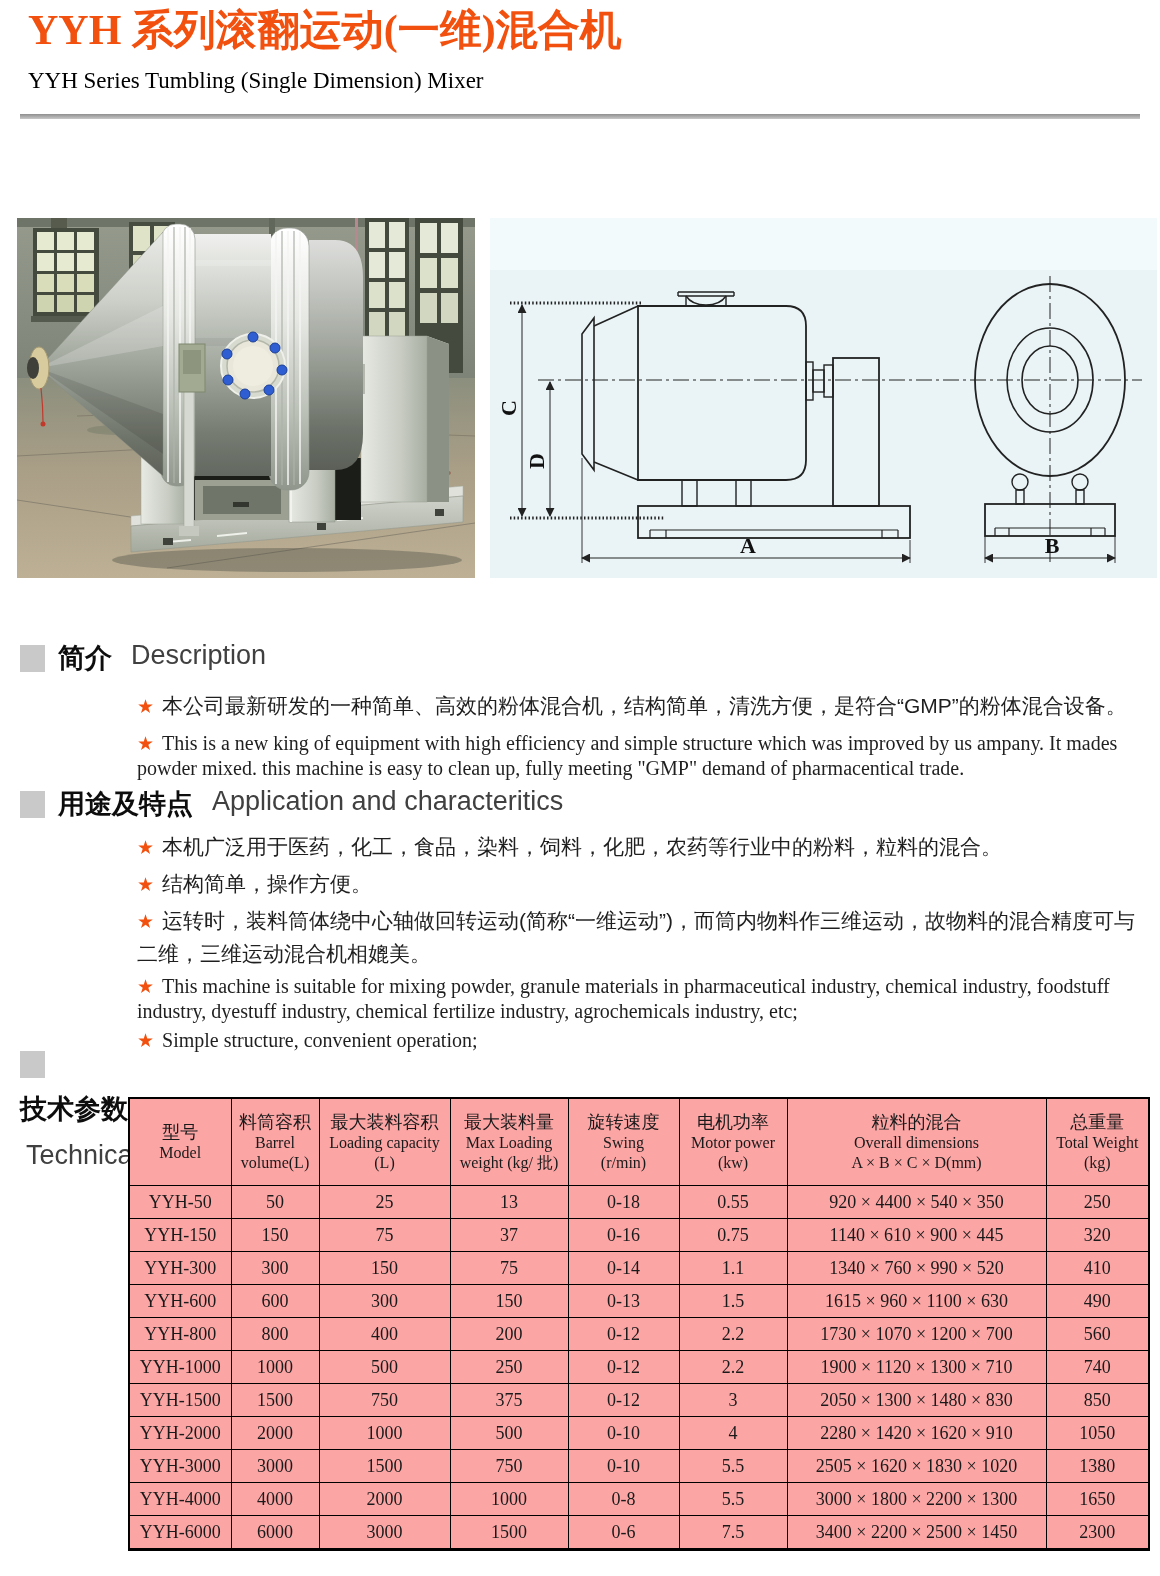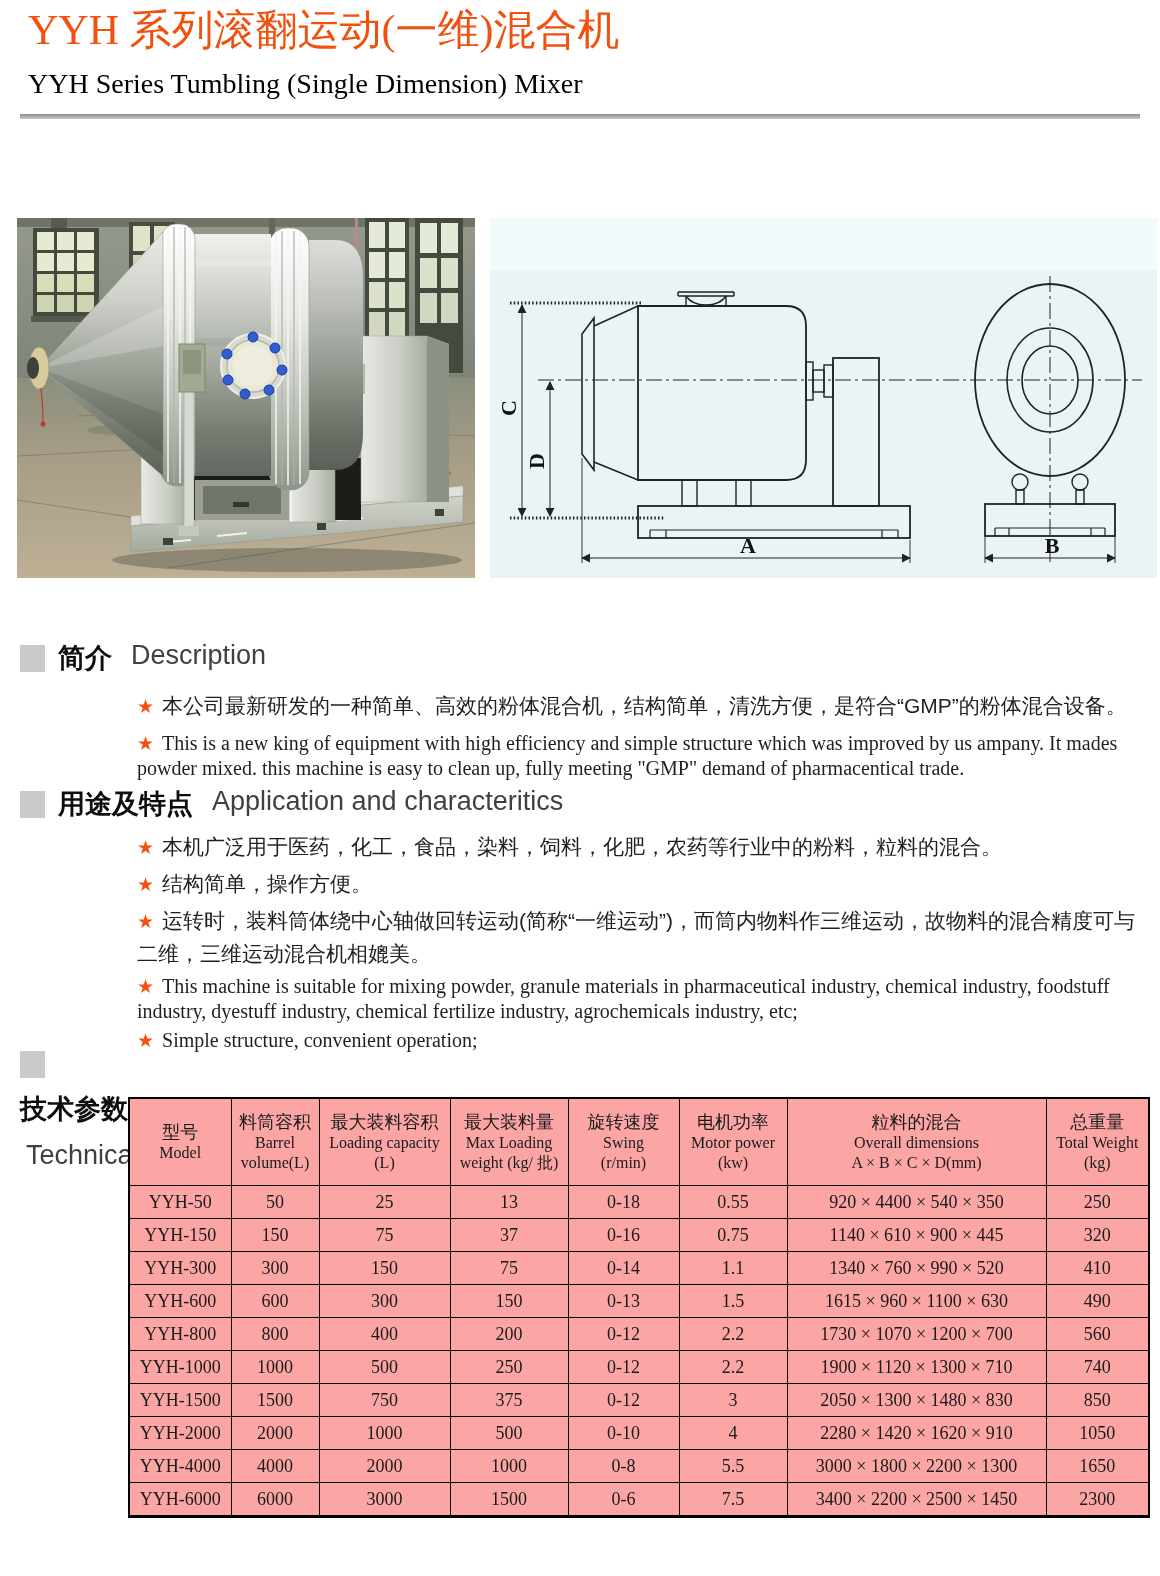--- a/index.html
+++ b/index.html
@@ -1,21 +1,21 @@
 <!DOCTYPE html>
 <html><head>
 <meta charset="utf-8">
 <style>
   html,body{margin:0;padding:0;background:#ffffff;}
   .page{position:relative;width:1160px;height:1576px;background:#fff;overflow:hidden;
         font-family:"Liberation Serif","DejaVu Serif",serif;color:#1a1a1a;}
 
-  .title{position:absolute;left:28px;top:2px;font-size:42px;font-weight:400;
+  .title{position:absolute;left:28px;top:2px;font-size:42px;font-weight:700;
          color:#f2500e;font-family:"Liberation Serif","DejaVu Serif",serif;white-space:nowrap;}
-  .subtitle{position:absolute;left:28px;top:68px;font-size:28px;color:#000;white-space:nowrap;}
+  .subtitle{position:absolute;left:28px;top:68px;font-size:23px;color:#000;white-space:nowrap;}
   .divider{position:absolute;left:20px;top:114px;width:1120px;height:5px;
            background:linear-gradient(#8f8f8f,#c8c8c8);}
 
   .photo-wrap{position:absolute;left:17px;top:218px;width:458px;height:360px;}
   .drawing-wrap{position:absolute;left:490px;top:218px;width:667px;height:360px;}
   .photo-wrap svg,.drawing-wrap svg{display:block;}
 
   .sec-head{position:absolute;left:20px;display:flex;align-items:flex-start;gap:13px;white-space:nowrap;}
   .sec-head .marker{width:25px;height:27px;background:#c9c9c9;margin-top:5px;}
   .sec-head .zh{font-family:"Liberation Sans","DejaVu Sans",sans-serif;font-weight:700;font-size:27px;color:#0d0d0d;}
@@ -451,20 +451,30 @@
           <td>YYH-2000</td>
           <td>2000</td>
           <td>1000</td>
           <td>500</td>
           <td>0-10</td>
           <td>4</td>
           <td>2280 × 1420 × 1620 × 910</td>
           <td>1050</td>
         </tr>
         <tr>
+          <td>YYH-3000</td>
+          <td>3000</td>
+          <td>1500</td>
+          <td>750</td>
+          <td>0-10</td>
+          <td>5.5</td>
+          <td>2505 × 1620 × 1830 × 1020</td>
+          <td>1380</td>
+        </tr>
+        <tr>
           <td>YYH-4000</td>
           <td>4000</td>
           <td>2000</td>
           <td>1000</td>
           <td>0-8</td>
           <td>5.5</td>
           <td>3000 × 1800 × 2200 × 1300</td>
           <td>1650</td>
         </tr>
         <tr>

